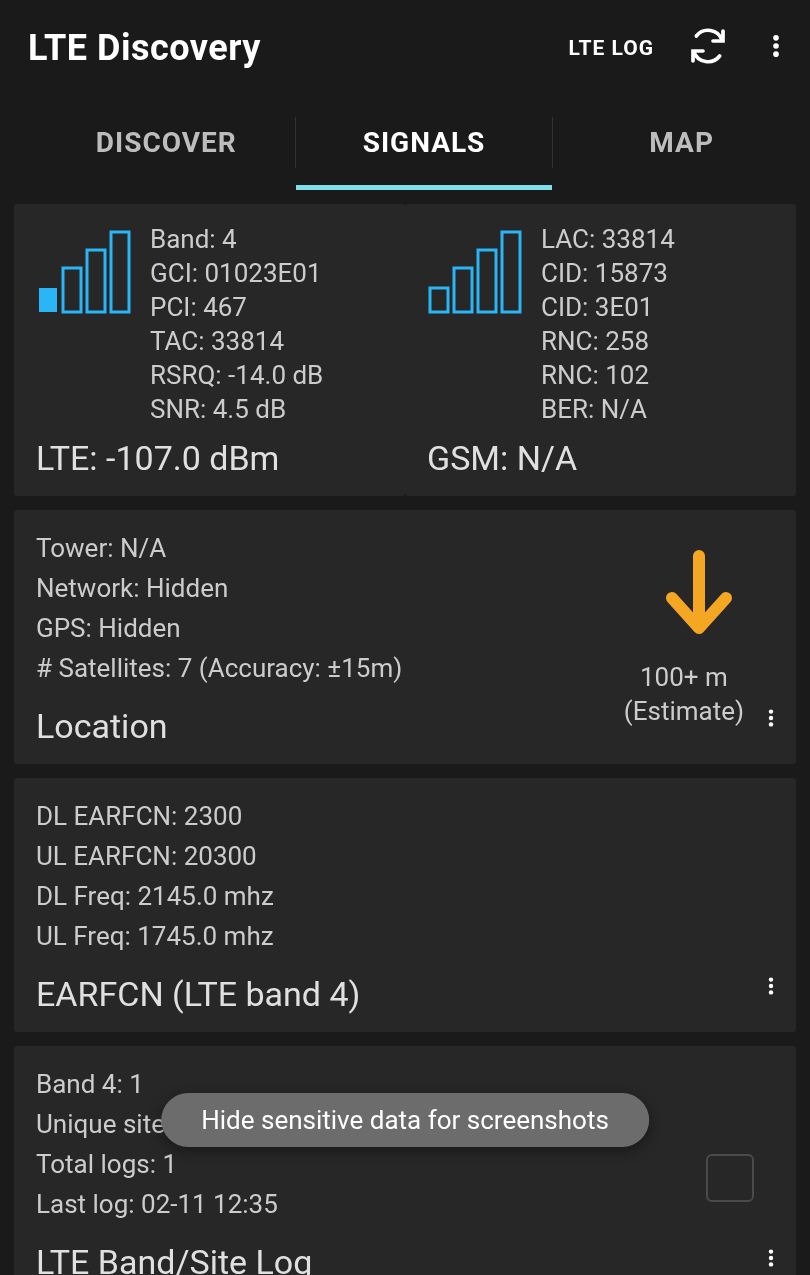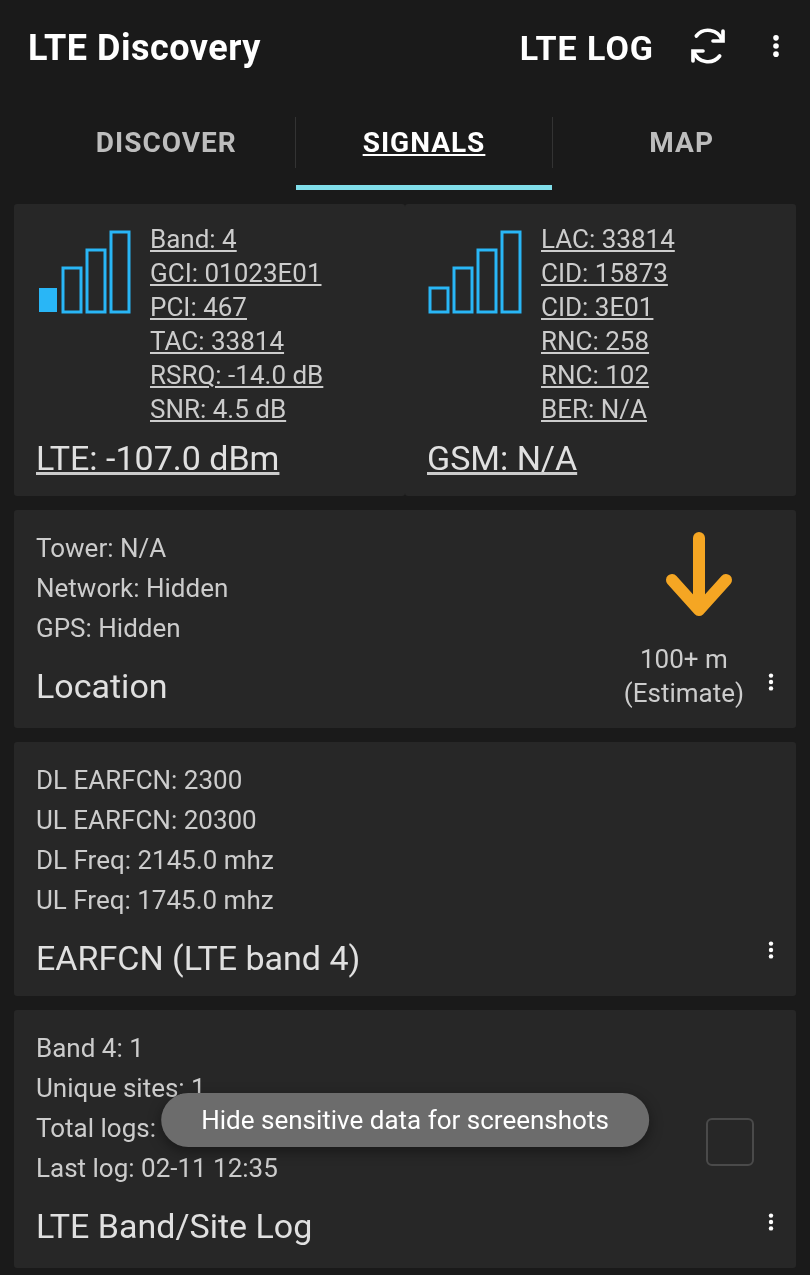--- a/index.html
+++ b/index.html
@@ -19,21 +19,21 @@
     background: #1a1a1a;
   }
   .app-title {
     font-size: 36px;
     font-weight: 700;
     color: #ffffff;
     letter-spacing: 0.5px;
     flex: 1;
   }
   .log-btn {
-    font-size: 34px;
+    font-size: 21px;
     font-weight: 700;
     color: #ffffff;
     letter-spacing: 1px;
     margin-right: 34px;
   }
   .refresh-icon { margin-right: 34px; }
   .tabs {
     display: flex;
     height: 95px;
     background: #1a1a1a;
@@ -43,39 +43,38 @@
     flex: 1;
     display: flex;
     align-items: center;
     justify-content: center;
     font-size: 28px;
     font-weight: 700;
     letter-spacing: 1px;
     color: #bdbdbd;
     position: relative;
   }
-  .tab.active { color: #ffffff; text-decoration: underline; }
+  .tab.active { color: #ffffff; }
   .tab.active::after {
     content: "";
     position: absolute;
     left: 0; right: 0; bottom: 0;
     height: 5px;
     background: #80deea;
   }
   .tab-sep {
     width: 1px;
     background: #333333;
     margin: 22px 0;
   }
   .content {
     padding: 14px 14px 0 14px;
   }
   .row-twin {
     display: flex;
-    text-decoration: underline;
   }
   .card {
     background: #272727;
     border-radius: 3px;
     padding: 18px 22px 18px 22px;
     margin-bottom: 14px;
     position: relative;
   }
   .signal-card {
     flex: 1;
@@ -238,20 +237,21 @@
       <div class="card-title">GSM: N/A</div>
     </div>
   </div>
 
   <div class="card loc-card">
     <div class="loc-left">
       <div class="info-lines">
         <div>Tower: N/A</div>
         <div>Network: Hidden</div>
         <div>GPS: Hidden</div>
+        <div># Satellites: 7 (Accuracy: ±15m)</div>
       </div>
       <div class="card-title" style="margin-top:18px">Location</div>
     </div>
     <div class="loc-right">
       <span class="arrow-icon">
         <svg width="90" height="96" viewBox="0 0 90 96">
           <g stroke="#f5a623" stroke-width="12" stroke-linecap="round" stroke-linejoin="round" fill="none">
             <line x1="45" y1="10" x2="45" y2="78"></line>
             <polyline points="18,52 45,82 72,52"></polyline>
           </g>

